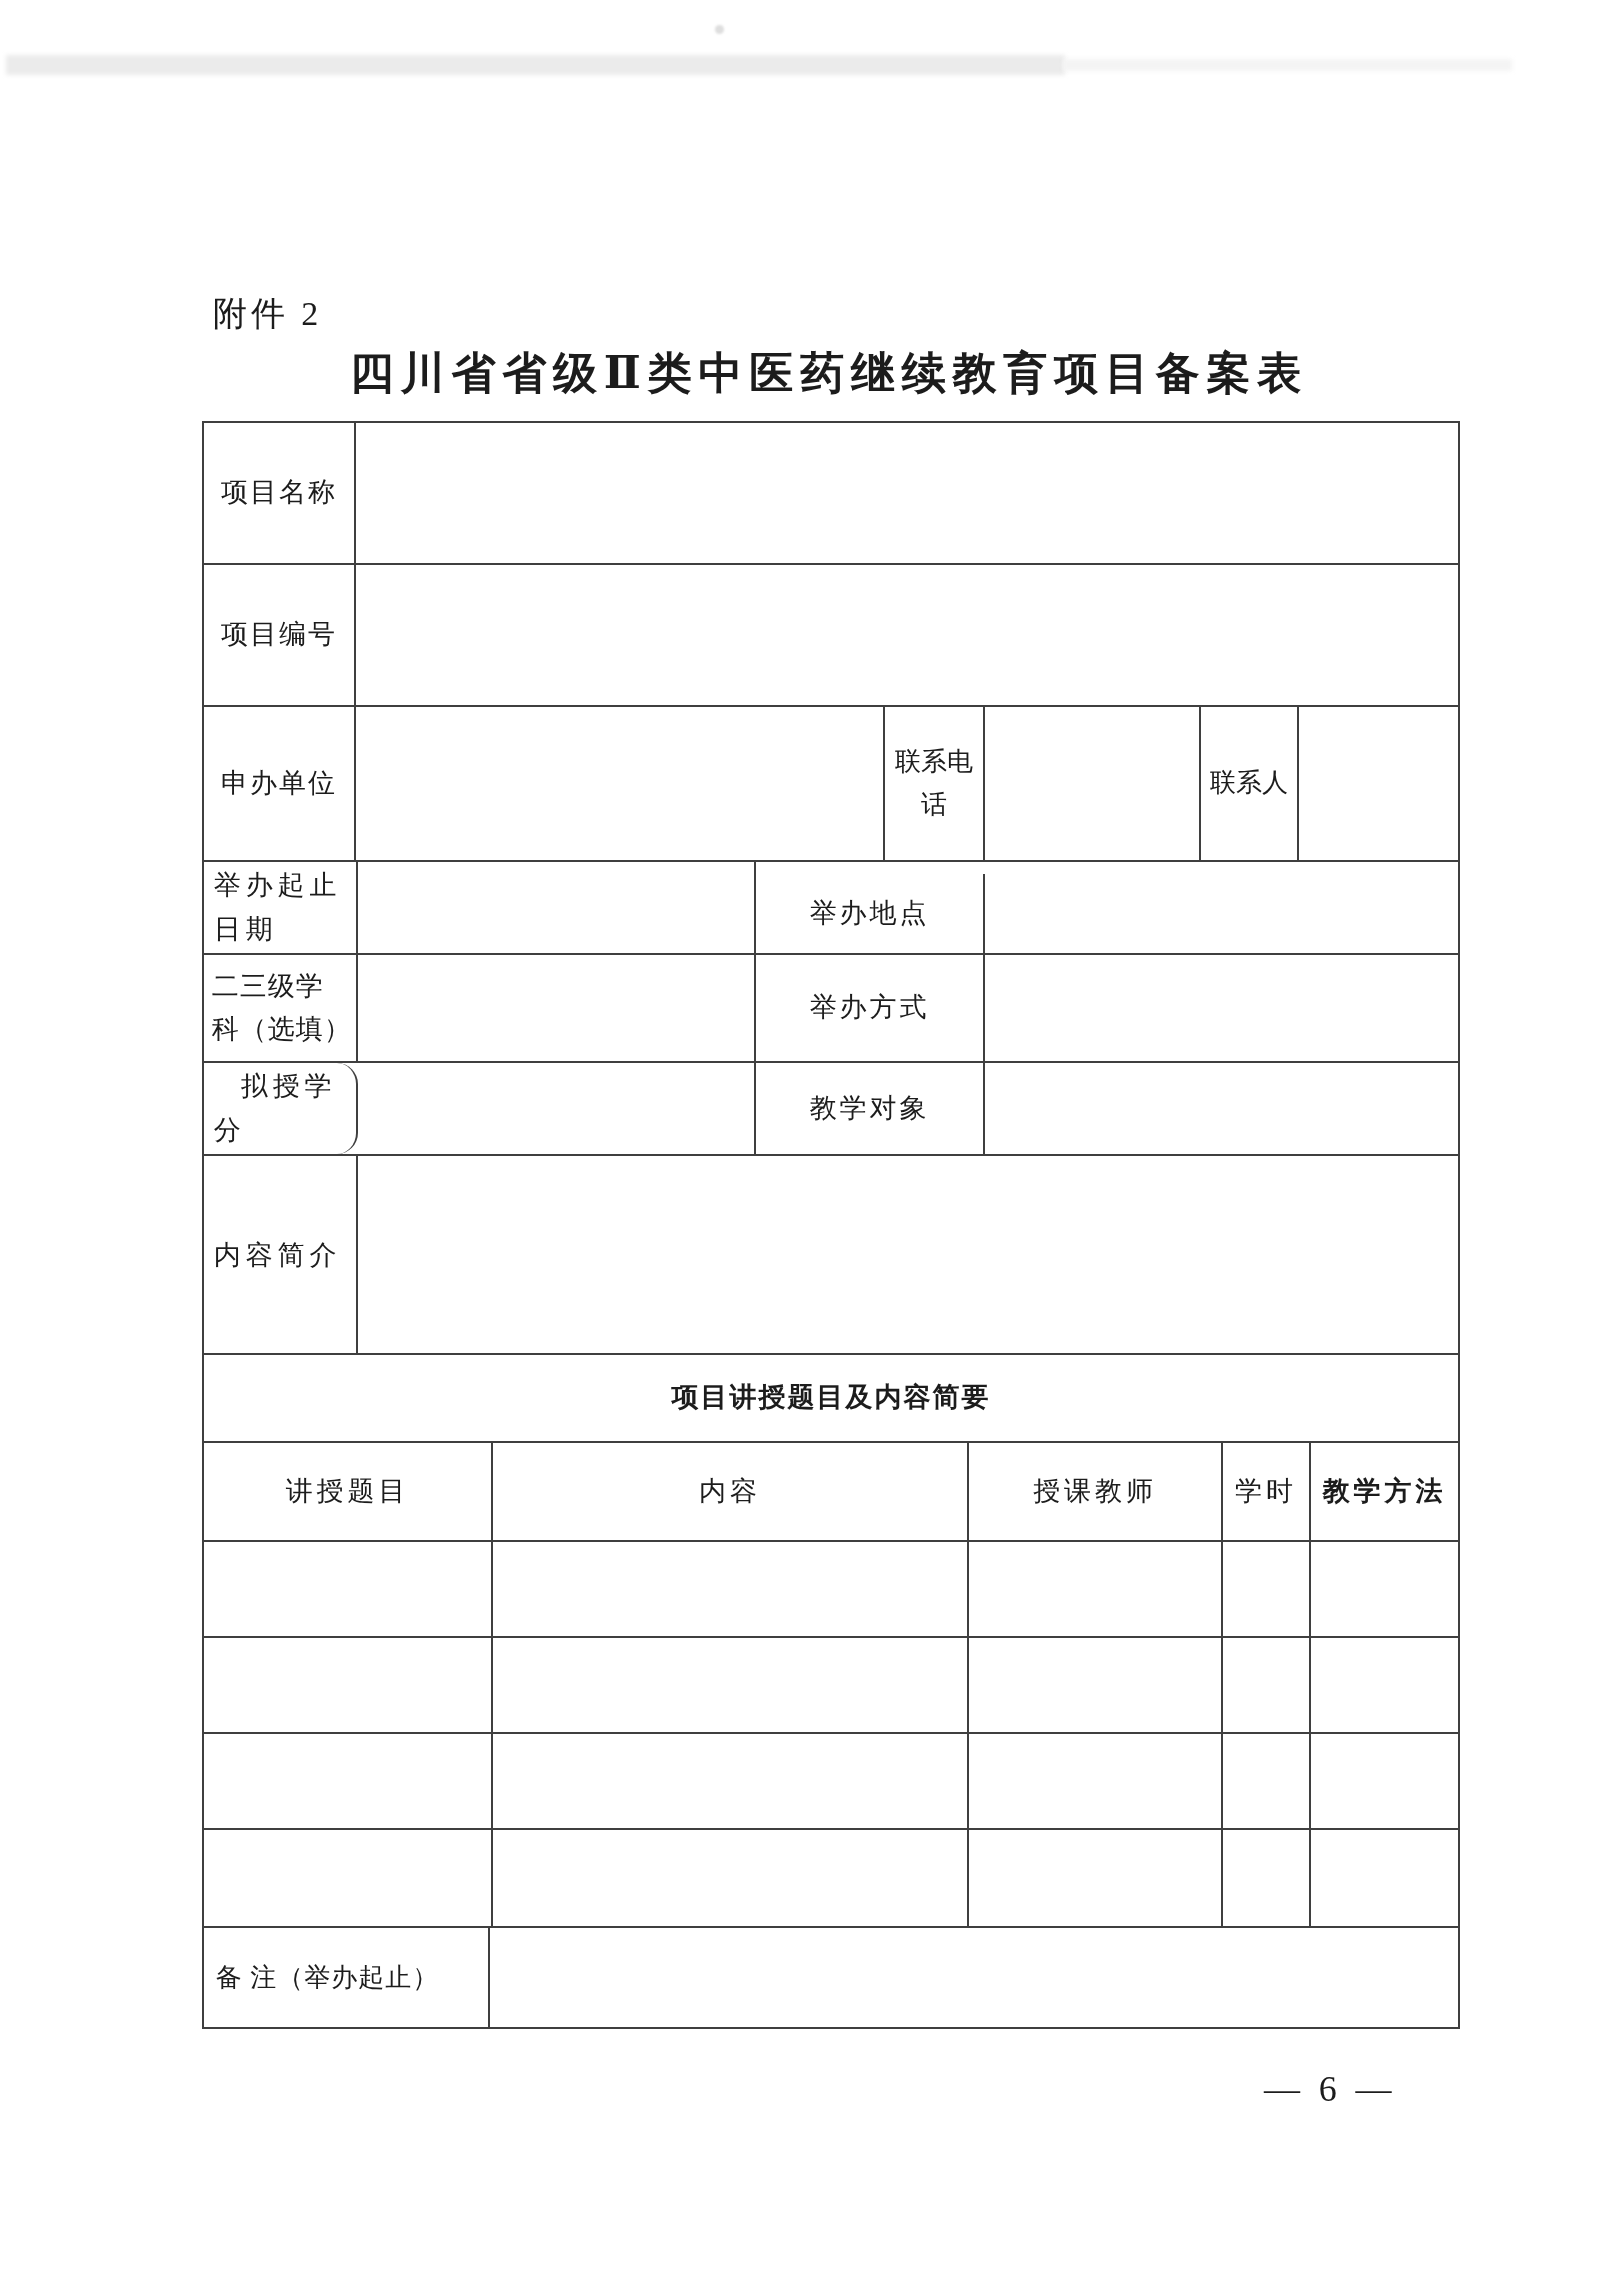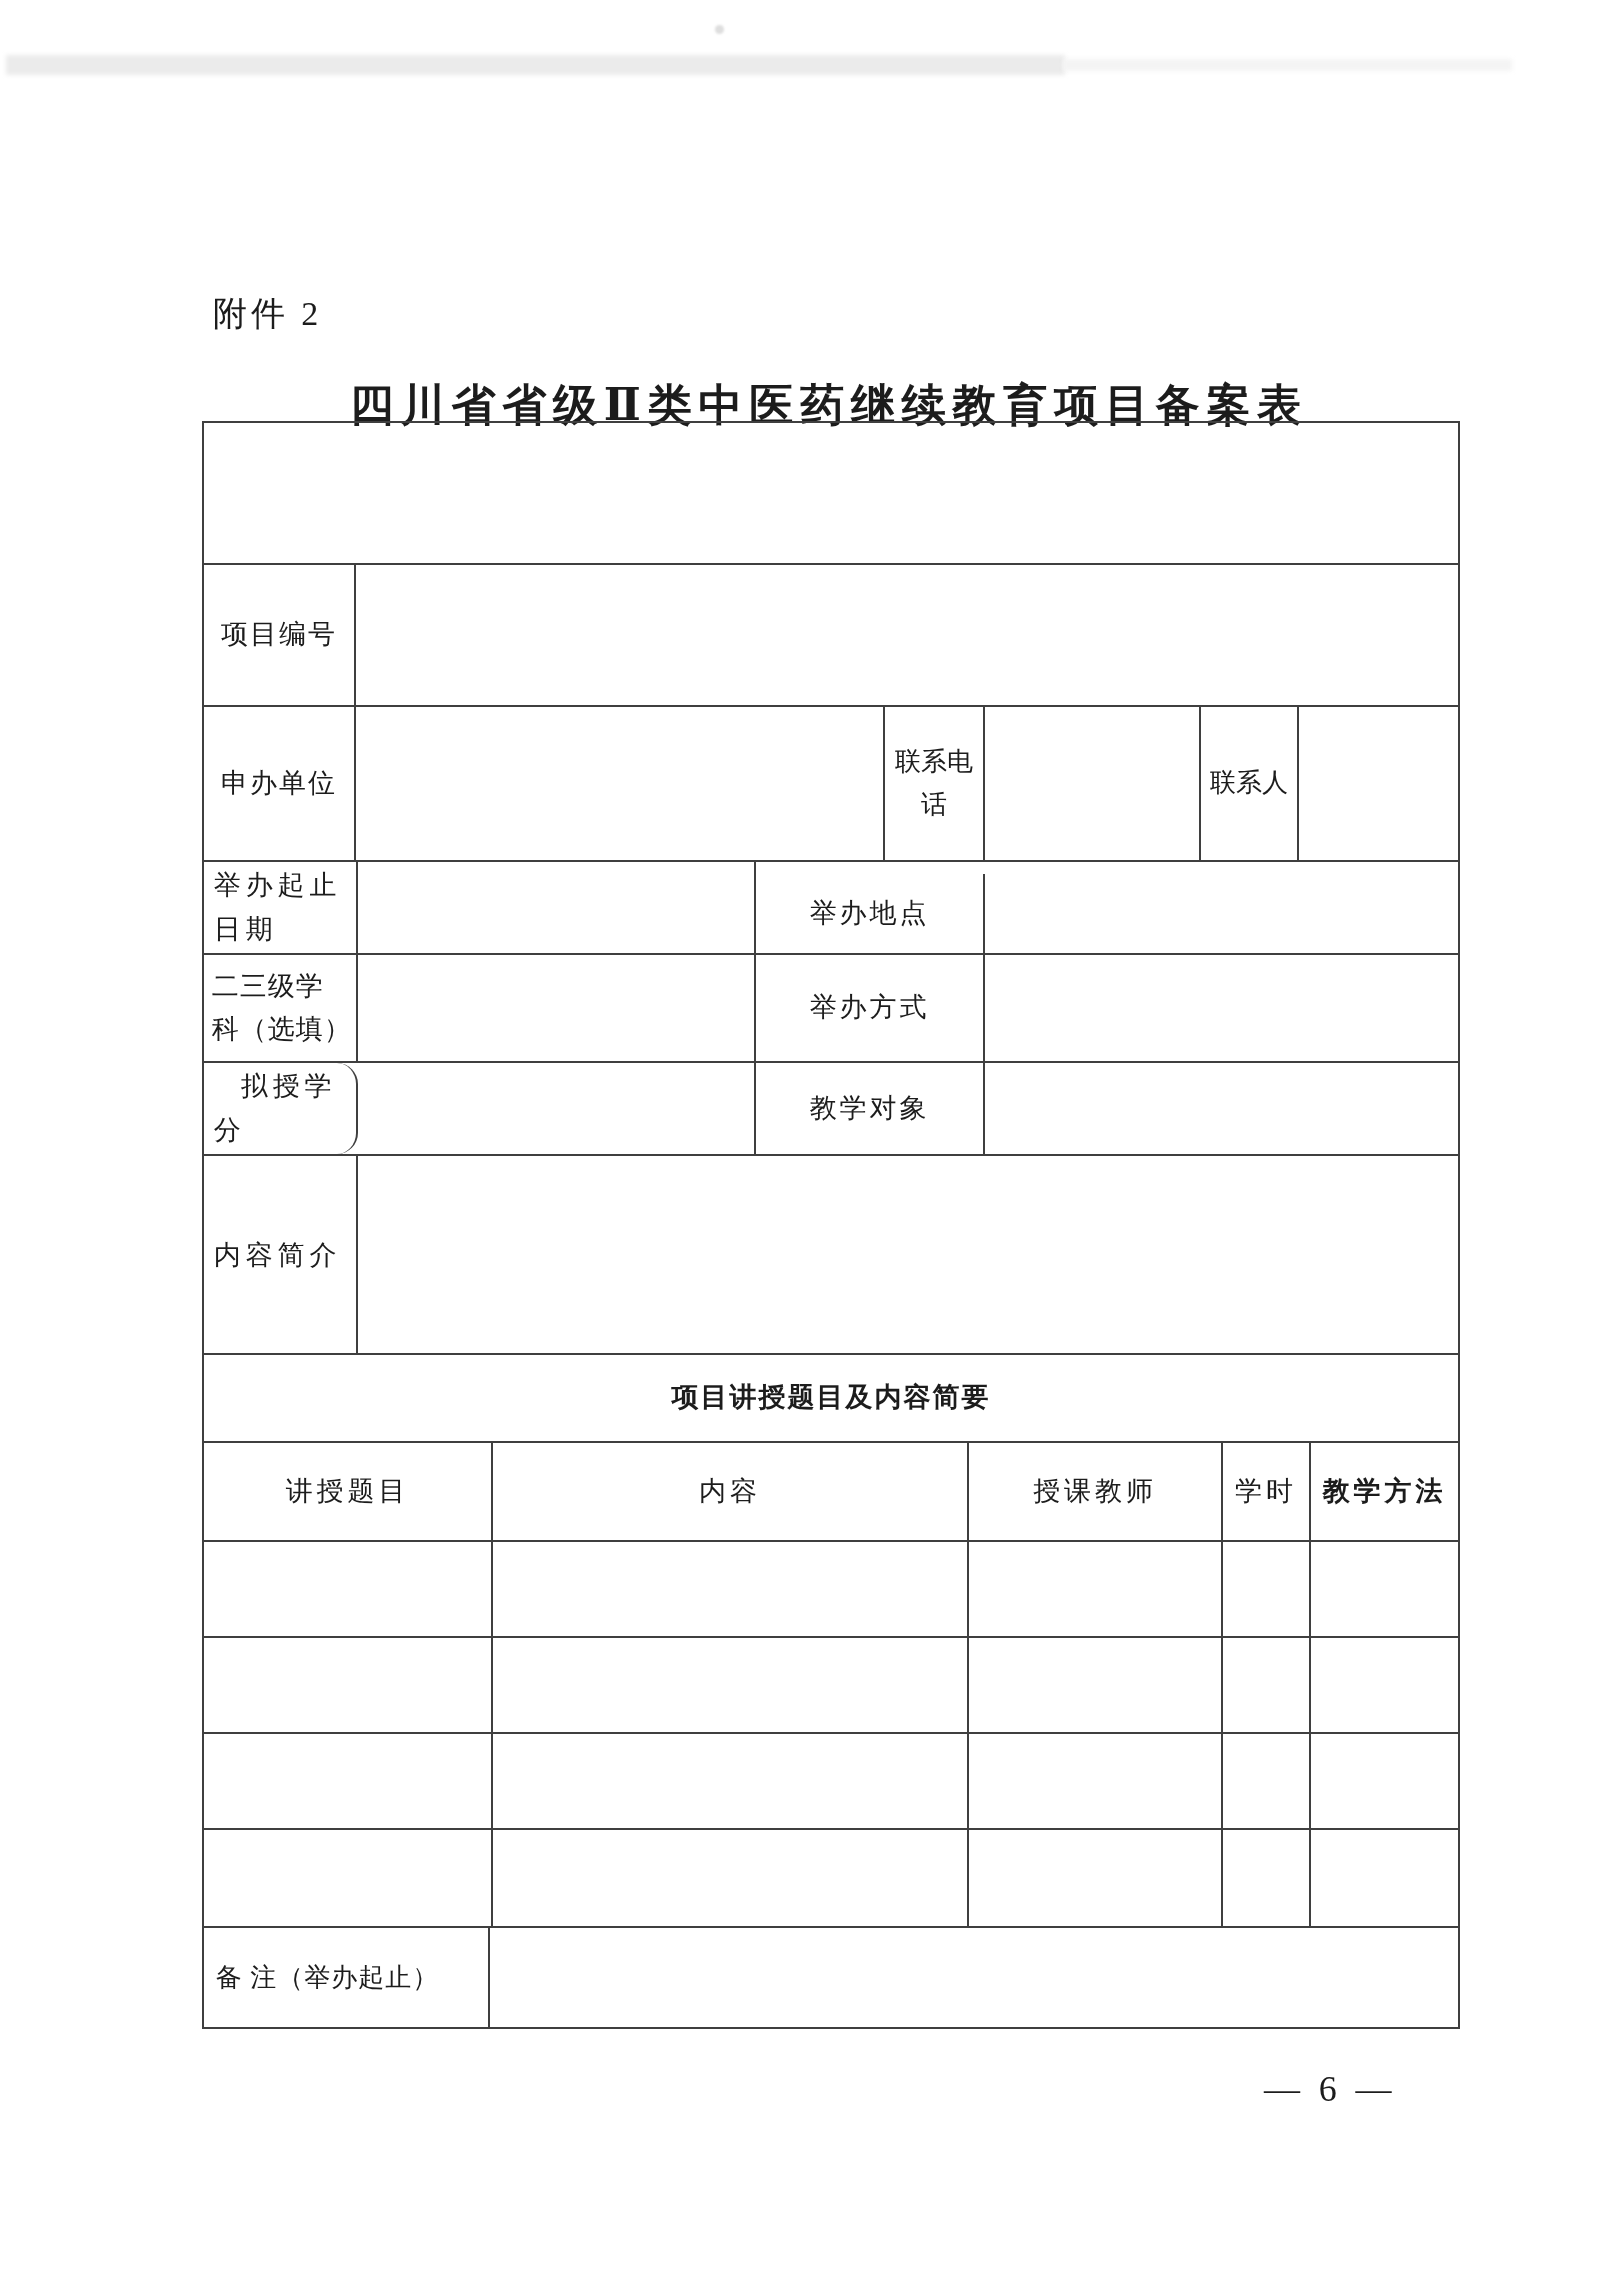--- a/index.html
+++ b/index.html
@@ -11,21 +11,21 @@
     color:#1c1c1c;
     overflow:hidden;
   }
   
   .scan-band{position:absolute;left:5.9px;top:55px;width:1059px;height:19.5px;background:#ebebeb;filter:blur(2px);}
   .scan-band2{position:absolute;left:1063px;top:59px;width:449px;height:11.7px;background:#f4f4f4;filter:blur(2px);}
   .scan-dot{position:absolute;left:715px;top:25px;width:8.8px;height:8.8px;border-radius:50%;background:#dedede;filter:blur(1px);}
 
   .attachment{position:absolute;left:205px;top:291px;font-size:34px;letter-spacing:3.9px;margin-left:8px;}
   .title{
-    position:absolute;left:202px;top:376px;width:1254px;
+    position:absolute;left:202px;top:344px;width:1254px;
     text-align:center;font-size:44px;font-weight:bold;letter-spacing:6.8px;white-space:nowrap;
   }
 
   .tbl{
     position:absolute;left:202px;top:421px;width:1254px;
     border:2px solid #3f3f3f;
     box-sizing:content-box;
   }
   .row{display:flex;box-sizing:border-box;border-bottom:2px solid #3f3f3f;}
   .row.last{border-bottom:none;}
@@ -59,20 +59,21 @@
   <div class="scan-band"></div>
   <div class="scan-band2"></div>
   <div class="scan-dot"></div>
 
   <div class="attachment">附件 2</div>
   <div class="title">四川省省级Ⅱ类中医药继续教育项目备案表</div>
 
   <div class="tbl">
 
     <div class="row" style="height:142px;">
+      <div class="cell lab" style="width:152px;">项目名称</div>
       <div class="cell end"></div>
     </div>
 
     <div class="row" style="height:142px;">
       <div class="cell lab" style="width:152px;">项目编号</div>
       <div class="cell end"></div>
     </div>
 
     <div class="row" style="height:155px;justify-content:space-between;">
       <div class="cell lab" style="width:152px;">申办单位</div>

